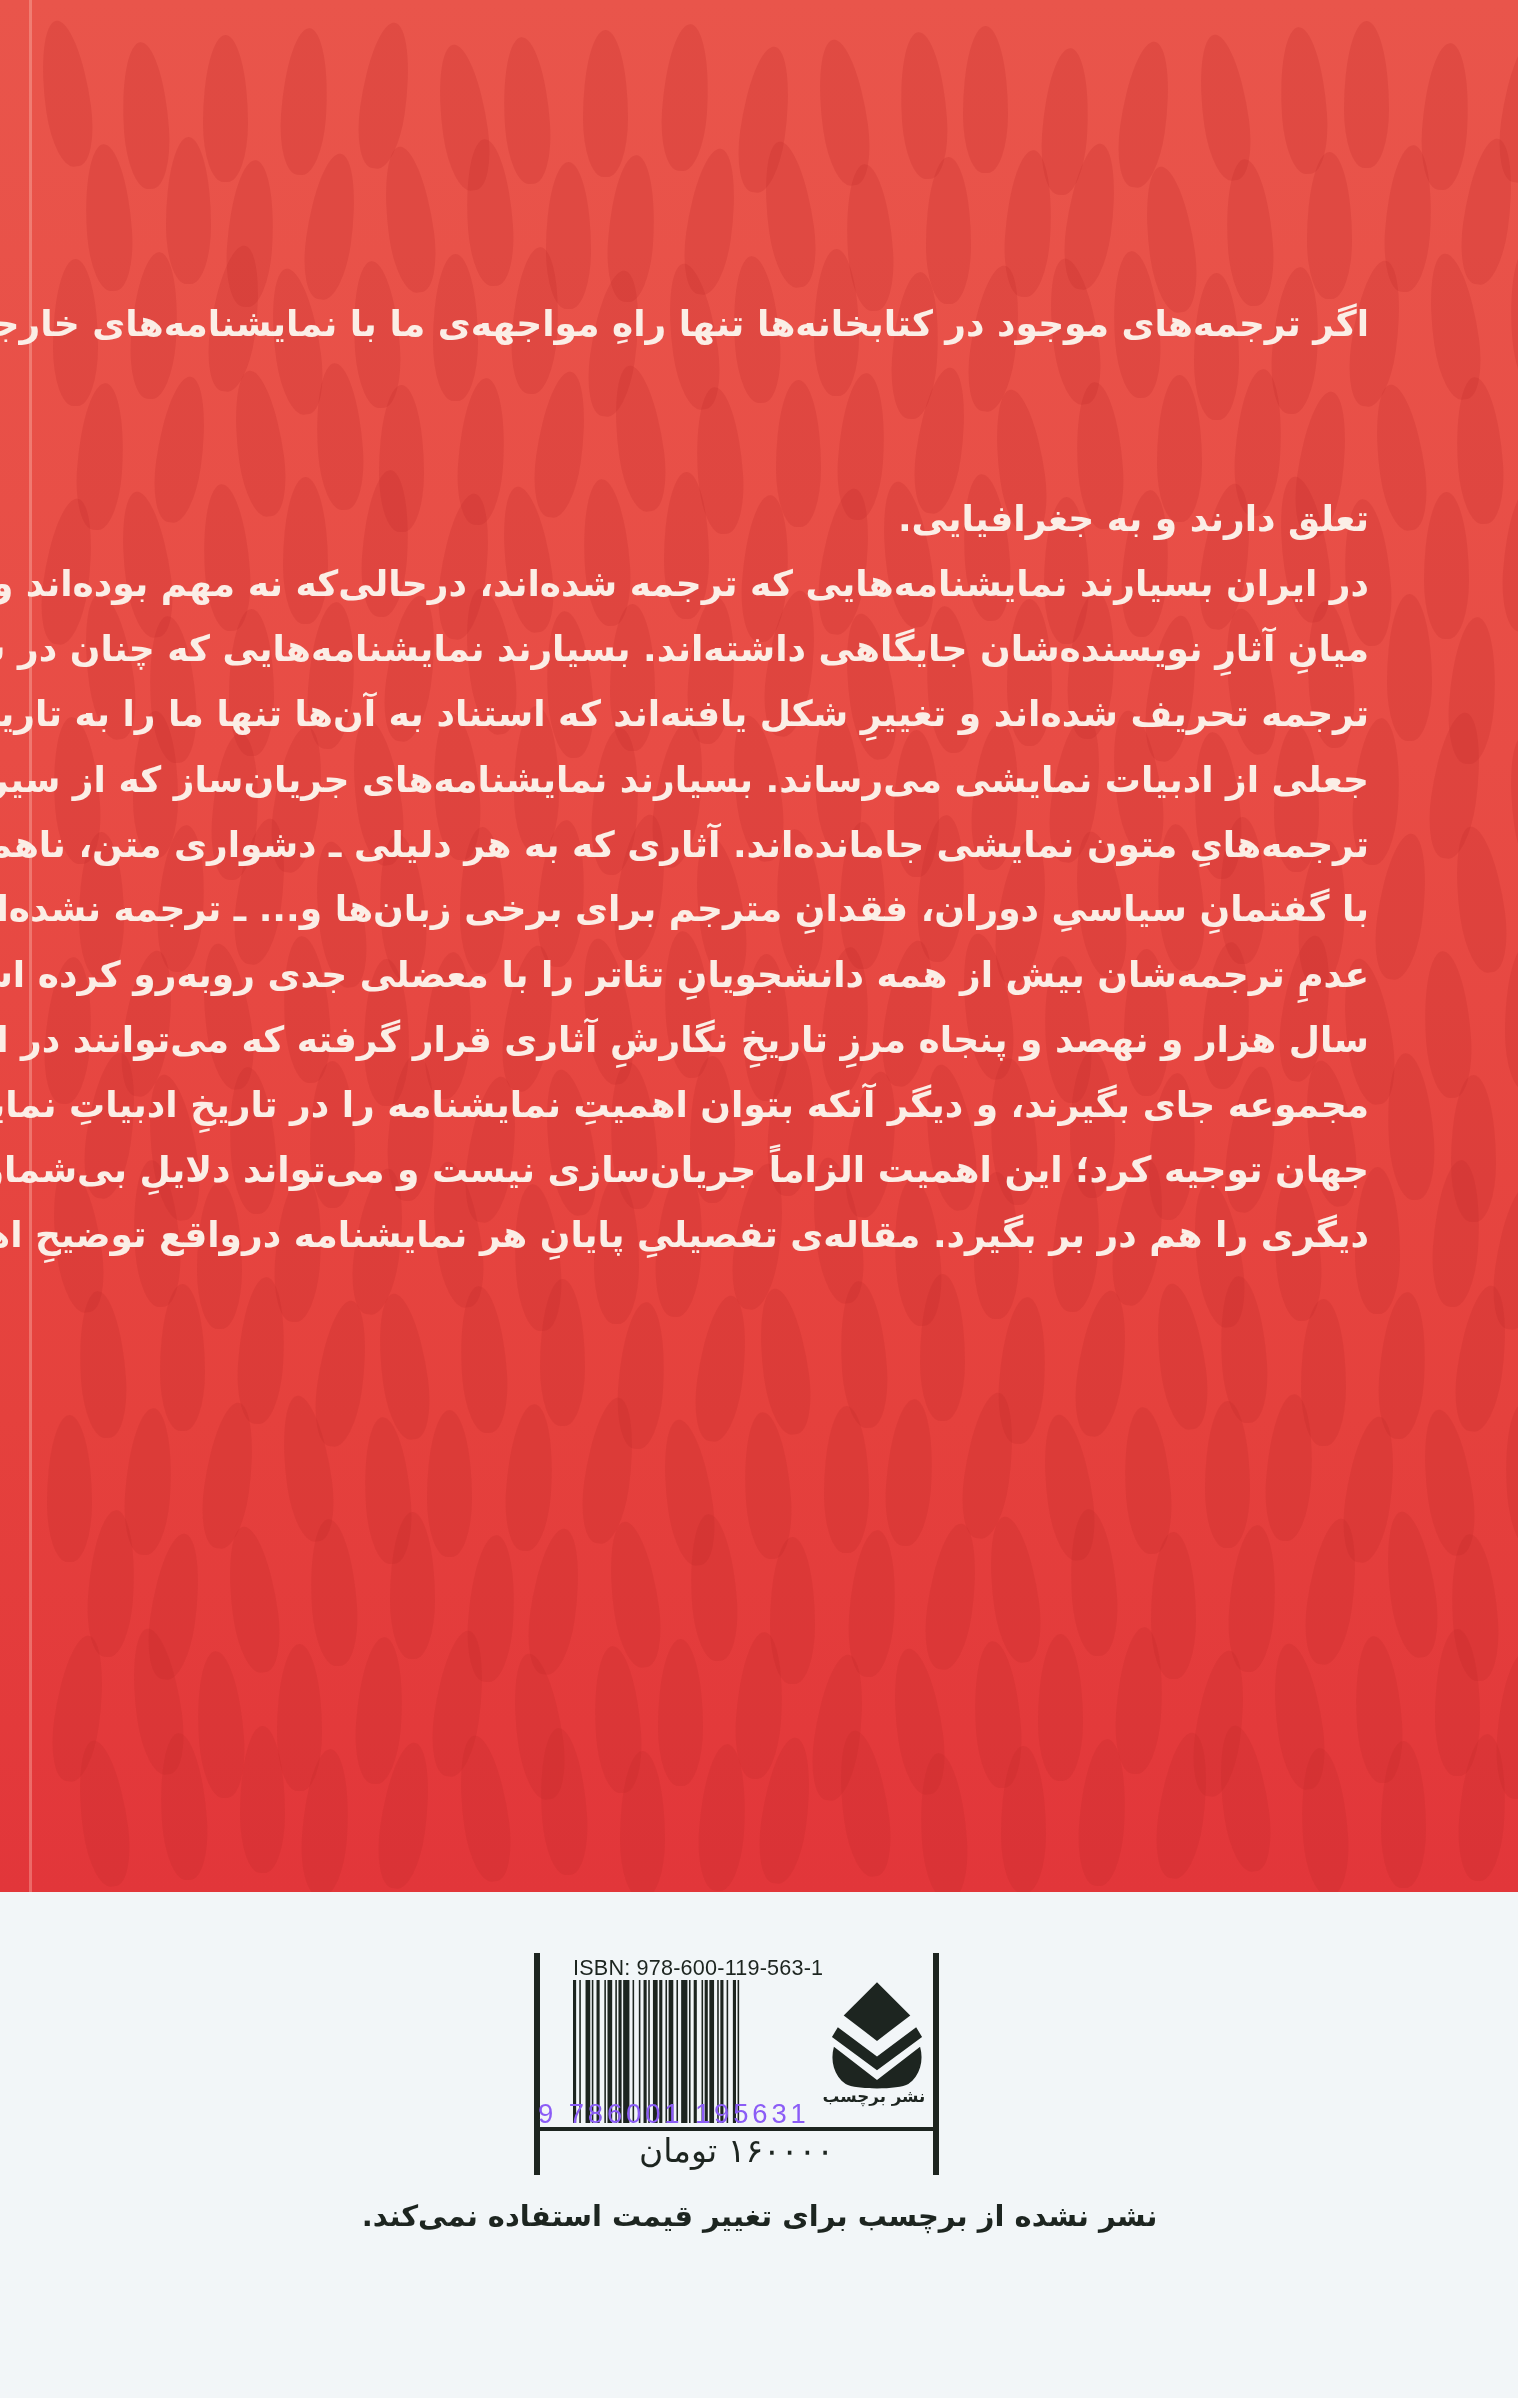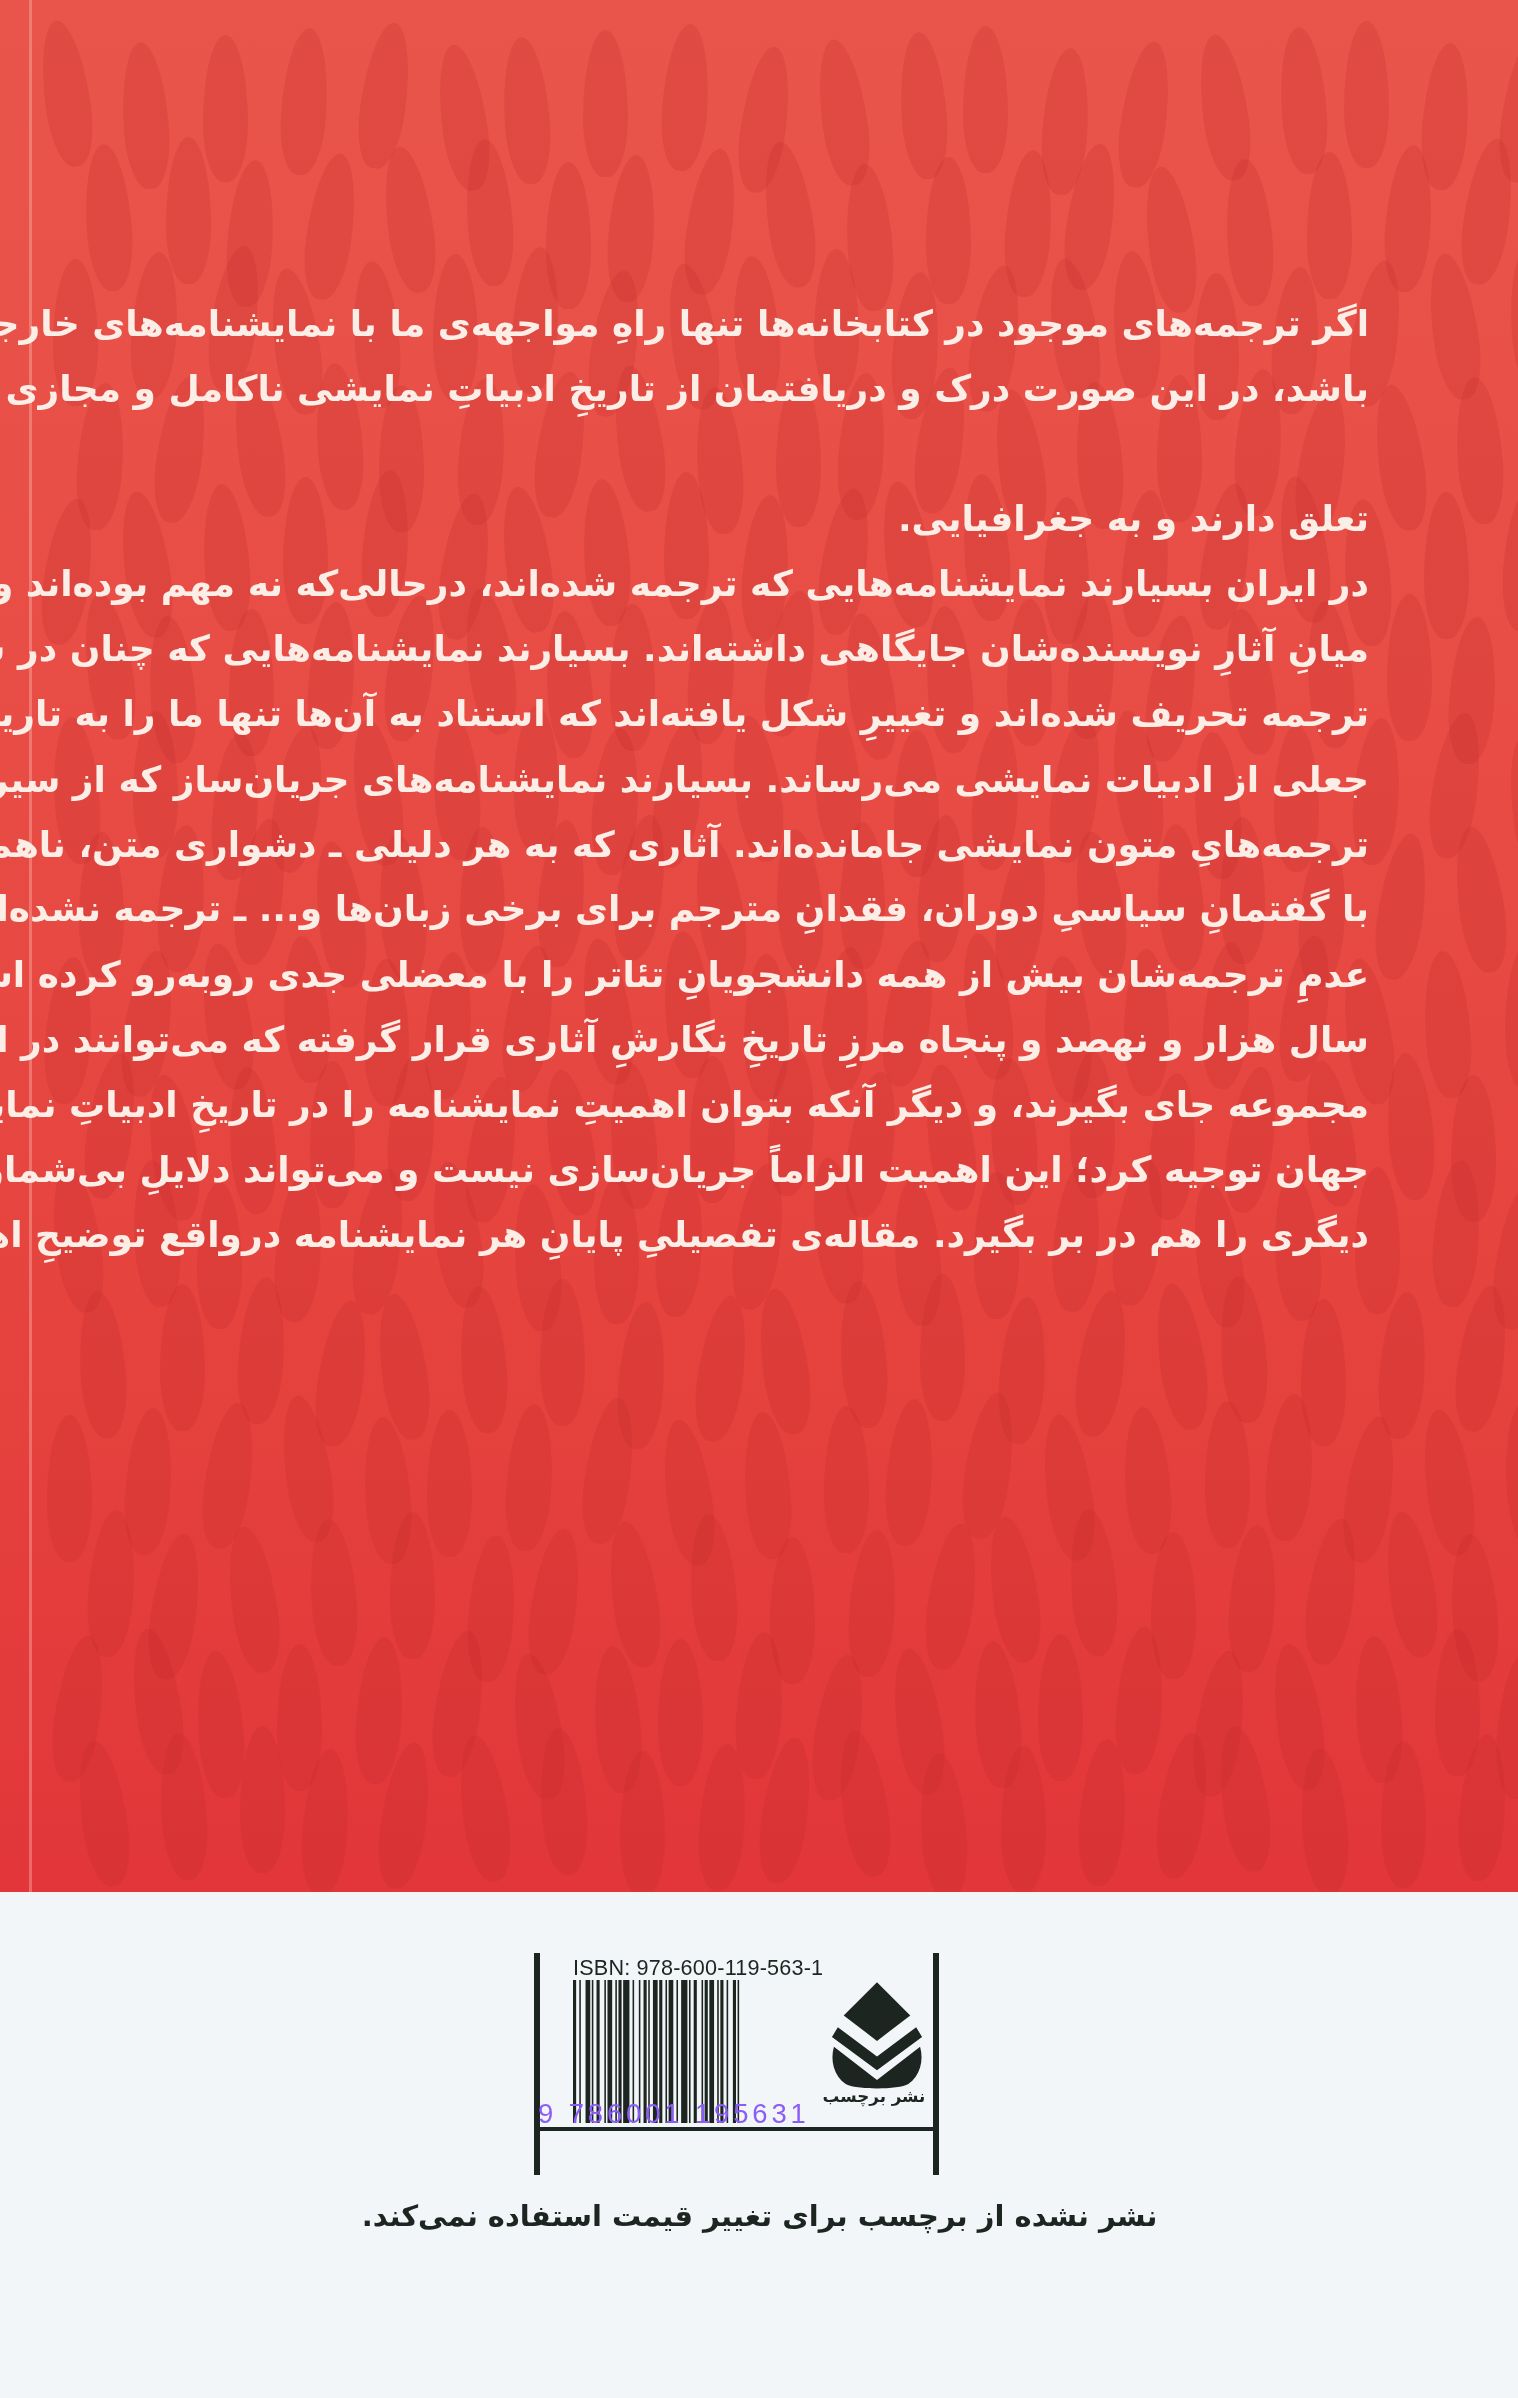--- a/index.html
+++ b/index.html
@@ -378,21 +378,20 @@
       <div class="blob" style="left: 1160px; top: 1732px; transform: rotate(8deg);"></div>
       <div class="blob" style="left: 1222px; top: 1725px; transform: rotate(-8deg);"></div>
       <div class="blob" style="left: 1302px; top: 1748px; transform: rotate(-4deg);"></div>
       <div class="blob" style="left: 1381px; top: 1741px; transform: rotate(0deg);"></div>
       <div class="blob" style="left: 1460px; top: 1734px; transform: rotate(4deg);"></div>
     </div>
 
   <div id="blurb">
 
     <div class="line" style="top:294px">اگر ترجمه‌های موجود در کتابخانه‌ها تنها راهِ مواجهه‌ی ما با نمایشنامه‌های خارجی</div>
-    <div class="line" style="top:359px">باشد، در این صورت درک و دریافتمان از تاریخِ ادبیاتِ نمایشی ناکامل و مجازی</div>
     <div class="line last" style="top:489px">تعلق دارند و به جغرافیایی.</div>
 
     <div class="line" style="top:554px">در ایران بسیارند نمایشنامه‌هایی که ترجمه شده‌اند، درحالی‌که نه مهم بوده‌اند و نه در</div>
     <div class="line" style="top:619px">میانِ آثارِ نویسنده‌شان جایگاهی داشته‌اند. بسیارند نمایشنامه‌هایی که چنان در سیر</div>
     <div class="line" style="top:684px">ترجمه تحریف شده‌اند و تغییرِ شکل یافته‌اند که استناد به آن‌ها تنها ما را به تاریخی</div>
     <div class="line" style="top:750px">جعلی از ادبیات نمایشی می‌رساند. بسیارند نمایشنامه‌های جریان‌ساز که از سیر</div>
     <div class="line" style="top:815px">ترجمه‌هایِ متون نمایشی جامانده‌اند. آثاری که به هر دلیلی ـ دشواری متن، ناهمخوانی</div>
     <div class="line" style="top:879px">با گفتمانِ سیاسیِ دوران، فقدانِ مترجم برای برخی زبان‌ها و... ـ ترجمه نشده‌اند و</div>
     <div class="line last" style="top:945px">عدمِ ترجمه‌شان بیش از همه دانشجویانِ تئاتر را با معضلی جدی روبه‌رو کرده است.</div>
 
@@ -451,16 +450,17 @@
   <svg id="logo" viewBox="0 0 96 110">
 
     <polygon points="48,0 82,34 48,60 14,34" fill="#1d2520"></polygon>
 
     <polygon points="8,46 48,76 88,46 94,56 48,90 2,56" fill="#1d2520"></polygon>
 
     <path d="M4,66 L48,100 L92,66 C96,80 92,96 80,104 C70,110 26,110 16,104 C4,96 0,80 4,66 Z" fill="#1d2520"></path>
   </svg>
   <div id="publisher-name">نشر برچسب</div>
 
+  <div id="price">۱۶۰۰۰۰ تومان</div>
 </div>
 
 <div id="price-note">نشر نشده از برچسب برای تغییر قیمت استفاده نمی‌کند.</div>
 
 
 </body></html>

